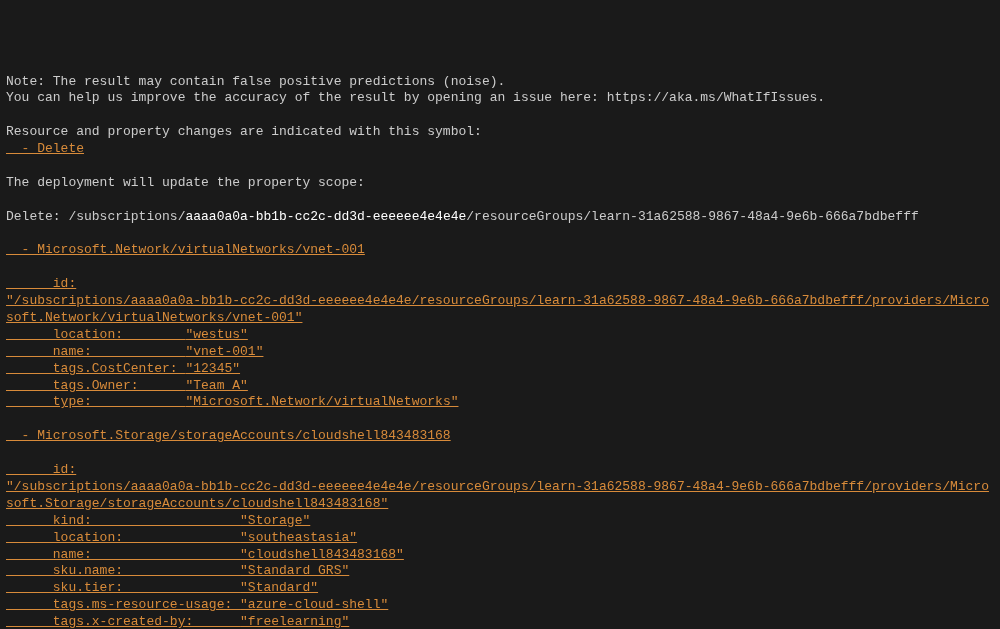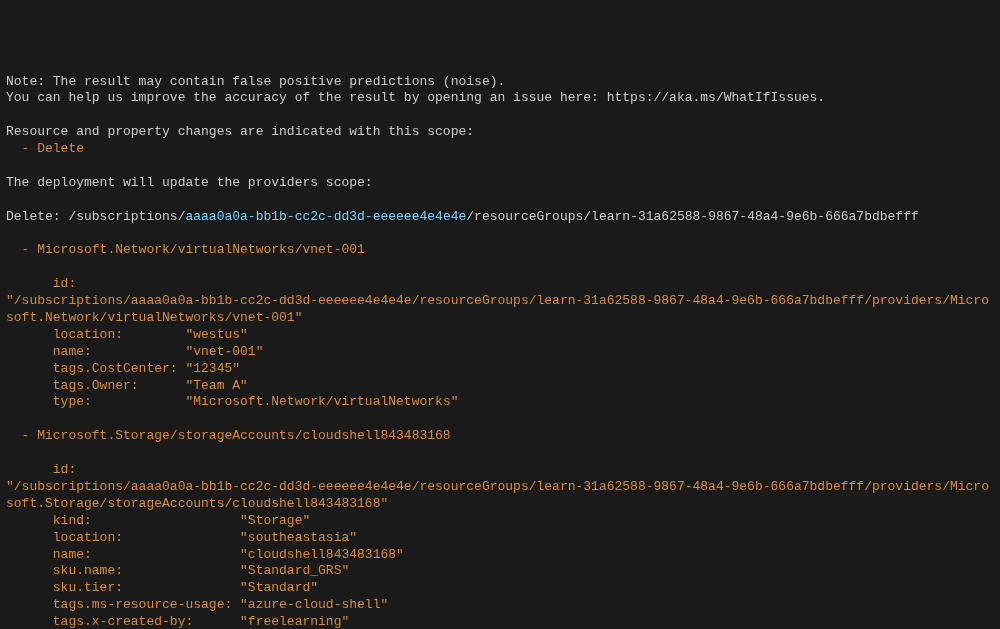--- a/index.html
+++ b/index.html
@@ -6,36 +6,36 @@
       margin: 0;
       padding: 6px;
       background: #1a1a1a;
       color: #cccccc;
       font-family: "Consolas", "Courier New", monospace;
       font-size: 13px;
       line-height: 1.3;
       white-space: pre;
       overflow-x: hidden;
     }
-    .orange { color: #d88b3a; }
-    .white  { color: #7dd3fc; }
+    .orange { color: #d88b3a; text-decoration: underline; }
+    .white  { color: #ffffff; }
     .wrap { white-space: pre-wrap; word-break: break-all; }
   </style>
 </head>
 <body>
 
 
 
 <span>Note: The result may contain false positive predictions (noise).</span>
 <span>You can help us improve the accuracy of the result by opening an issue here: https://aka.ms/WhatIfIssues.</span>
 
-<span>Resource and property changes are indicated with this scope:</span>
+<span>Resource and property changes are indicated with this symbol:</span>
 <span class="orange">  - Delete</span>
 
-<span>The deployment will update the providers scope:</span>
+<span>The deployment will update the property scope:</span>
 
 <span><span>Delete: /subscriptions/</span><span class="white">aaaa0a0a-bb1b-cc2c-dd3d-eeeeee4e4e4e</span><span>/resourceGroups/learn-31a62588-9867-48a4-9e6b-666a7bdbefff</span></span>
 
 <span class="orange">  - Microsoft.Network/virtualNetworks/vnet-001</span>
 
 <span class="orange">      id:</span>
 <span class="orange wrap">"/subscriptions/aaaa0a0a-bb1b-cc2c-dd3d-eeeeee4e4e4e/resourceGroups/learn-31a62588-9867-48a4-9e6b-666a7bdbefff/providers/Microsoft.Network/virtualNetworks/vnet-001"</span>
 <div id="res1-props"><div><span class="orange">      location:        </span><span class="orange">"westus"</span></div><div><span class="orange">      name:            </span><span class="orange">"vnet-001"</span></div><div><span class="orange">      tags.CostCenter: </span><span class="orange">"12345"</span></div><div><span class="orange">      tags.Owner:      </span><span class="orange">"Team A"</span></div><div><span class="orange">      type:            </span><span class="orange">"Microsoft.Network/virtualNetworks"</span></div></div>
 <span class="orange">  - Microsoft.Storage/storageAccounts/cloudshell843483168</span>
 

